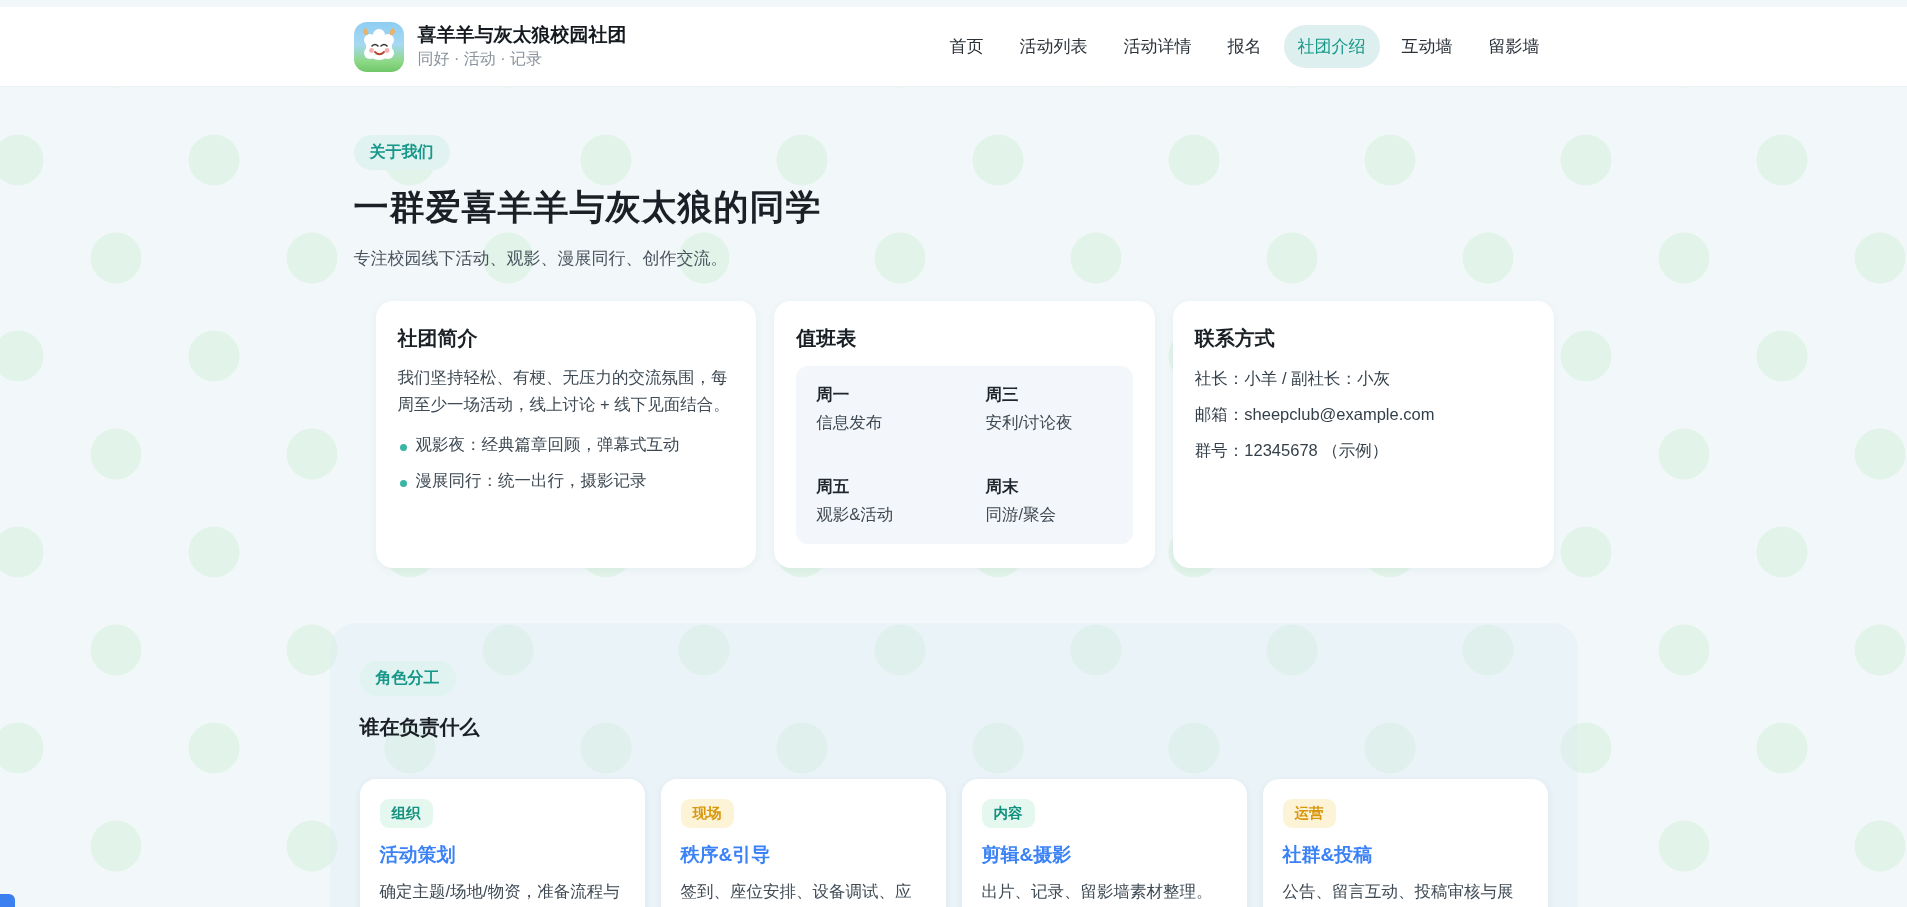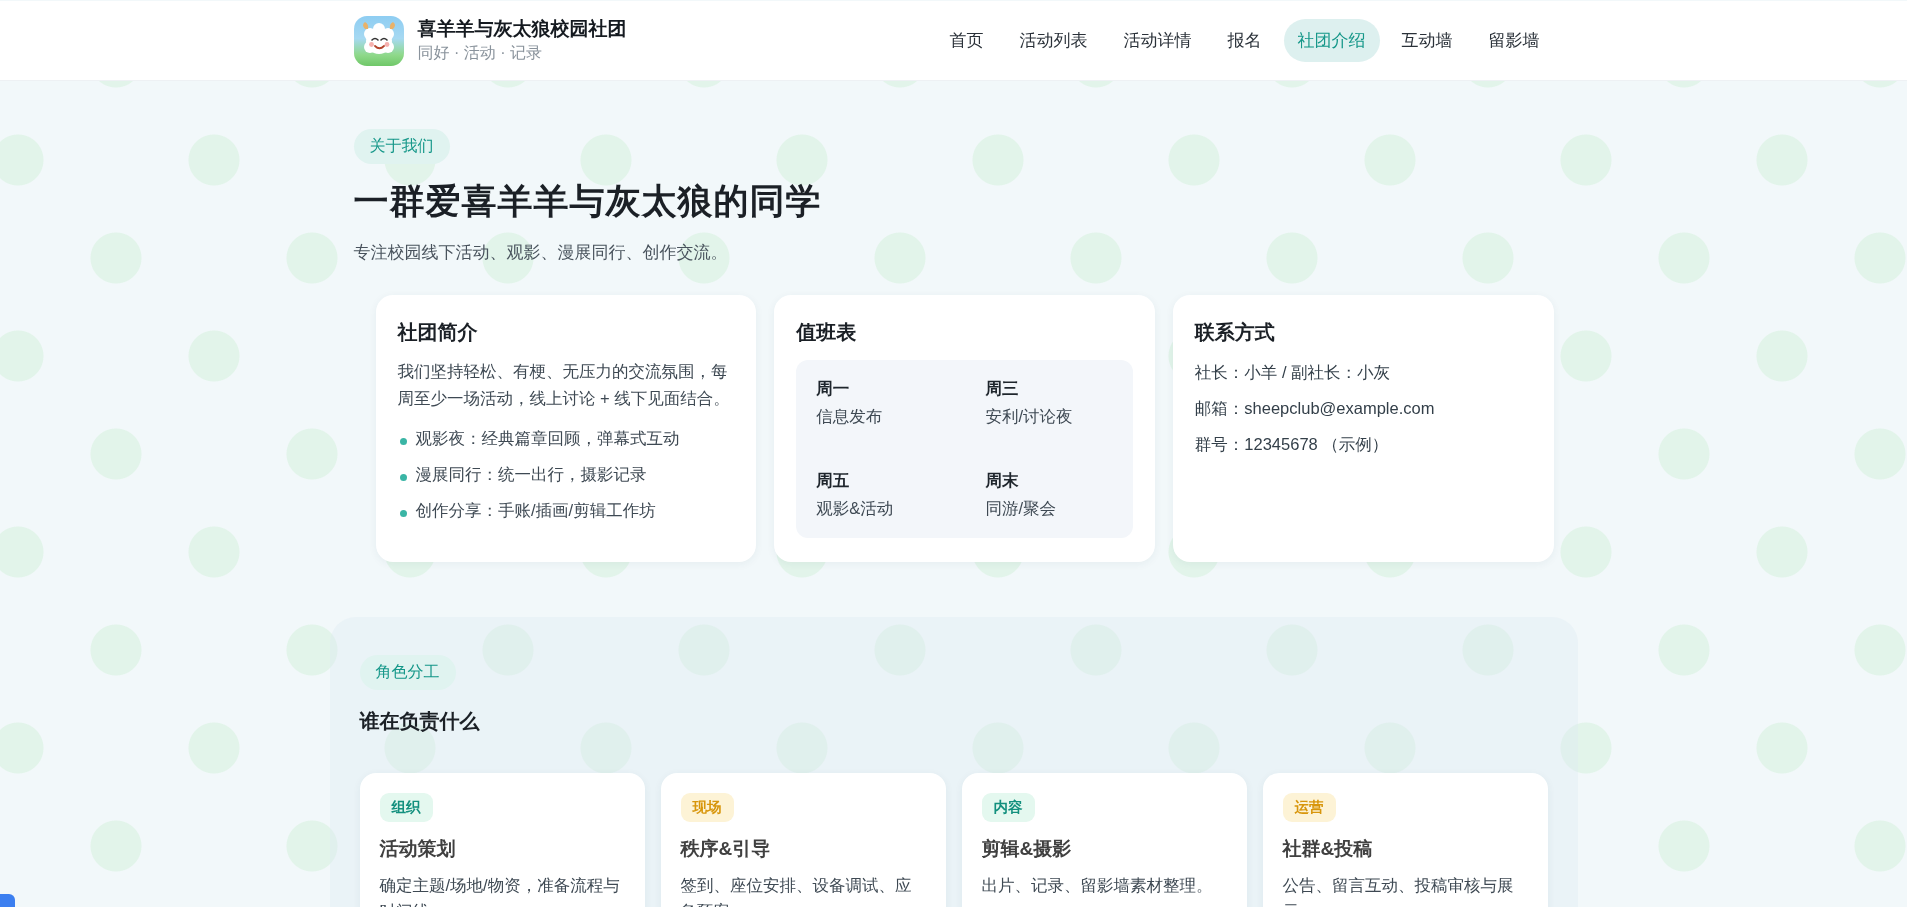--- a/index.html
+++ b/index.html
@@ -15,21 +15,21 @@
     color:#20262d;
     position:relative;
   }
 
   
   .header {
     height:80px; background:#ffffff; border-bottom:1px solid #eef1f4;
     position:relative; z-index:5;
   }
   .header-inner {
-    width:1200px; margin:1px auto; height:100%;
+    width:1200px; margin:7px auto; height:100%;
     display:flex; align-items:center; justify-content:space-between;gap:41px;
   }
   .brand { display:flex; align-items:center; gap:14px; }
   .logo {
     width:50px; height:50px; border-radius:13px; overflow:hidden; flex:0 0 auto;
     background:linear-gradient(180deg,#8ecdf2 0%,#a6d9f2 45%,#8fd98a 78%,#6fc768 100%);
     display:flex; align-items:center; justify-content:center;
   }
   .brand-text .brand-title { font-size:19px; font-weight:700; color:#151a20; line-height:1.25; }
   .brand-text .brand-sub { font-size:16px; color:#8a939c; margin-top:3px; }
@@ -39,21 +39,21 @@
     display:inline-block; text-decoration:none; color:#2a3139;
     font-size:17px; padding:10px 14px; border-radius:999px; cursor:pointer;
   }
   .nav a.active { background:#ddf0ef; color:#159789; font-weight:500; }
 
   
   .main { width:1200px; margin:0 auto; position:relative; }
 
   .badge-pill {
     display:inline-block; background:#e0f3f0; color:#159789;
-    font-size:16px; padding:7px 16px; border-radius:999px; font-weight:400;
+    font-size:16px; padding:7px 16px; border-radius:999px; font-weight:700;
   }
   .hero { padding-top:48px; }
   .hero h1 { font-size:35px; font-weight:700; color:#1b2026; margin-top:14px; letter-spacing:1px; }
   .hero .hero-sub { font-size:17px; color:#49535d; margin-top:16px; }
 
   .cards-row { display:flex; gap:18px; margin-top:31px;padding-left:22px; }
   .card {
     background:#ffffff; border-radius:17px; padding:24px 22px;
     box-shadow:0 2px 8px rgba(40,60,80,0.06);
   }
@@ -88,21 +88,21 @@
   .role-card {
     background:#ffffff; border-radius:16px; padding:20px 20px;
     width:288px; min-height:158px; box-shadow:0 2px 8px rgba(40,60,80,0.06);
   }
   .role-tag {
     display:inline-block; font-size:14.5px; font-weight:700;
     padding:5px 12px; border-radius:9px;
   }
   .role-tag.teal { background:#e4f8ef; color:#13907e; }
   .role-tag.amber { background:#fdf3d6; color:#d8960c; }
-  .role-title { font-size:19px; font-weight:700; color:#404040; margin-top:14px; }
+  .role-title { font-size:19px; font-weight:700; color:#3b82f6; margin-top:14px; }
   .role-desc { font-size:16.5px; color:#3e4953; line-height:1.6; margin-top:10px; }
 
   .corner-peek {
     position:fixed; left:0; bottom:0; width:15px; height:13px;
     background:#3c7ff0; border-top-right-radius:6px;
   }
 </style>
 </head>
 <body>
 
@@ -153,21 +153,20 @@
     <div class="hero-sub">专注校园线下活动、观影、漫展同行、创作交流。</div>
 
     <div class="cards-row">
 
       <div class="card info">
         <h3>社团简介</h3>
         <p class="body-text">我们坚持轻松、有梗、无压力的交流氛围，每周至少一场活动，线上讨论 + 线下见面结合。</p>
         <ul class="bullet-list">
           <li>观影夜：经典篇章回顾，弹幕式互动</li>
           <li>漫展同行：统一出行，摄影记录</li>
-          <li>创作分享：手账/插画/剪辑工作坊</li>
         </ul>
       </div>
 
       <div class="card info">
         <h3>值班表</h3>
         <div class="duty-box">
           <div>
             <div class="duty-day">周一</div>
             <div class="duty-task">信息发布</div>
           </div>

